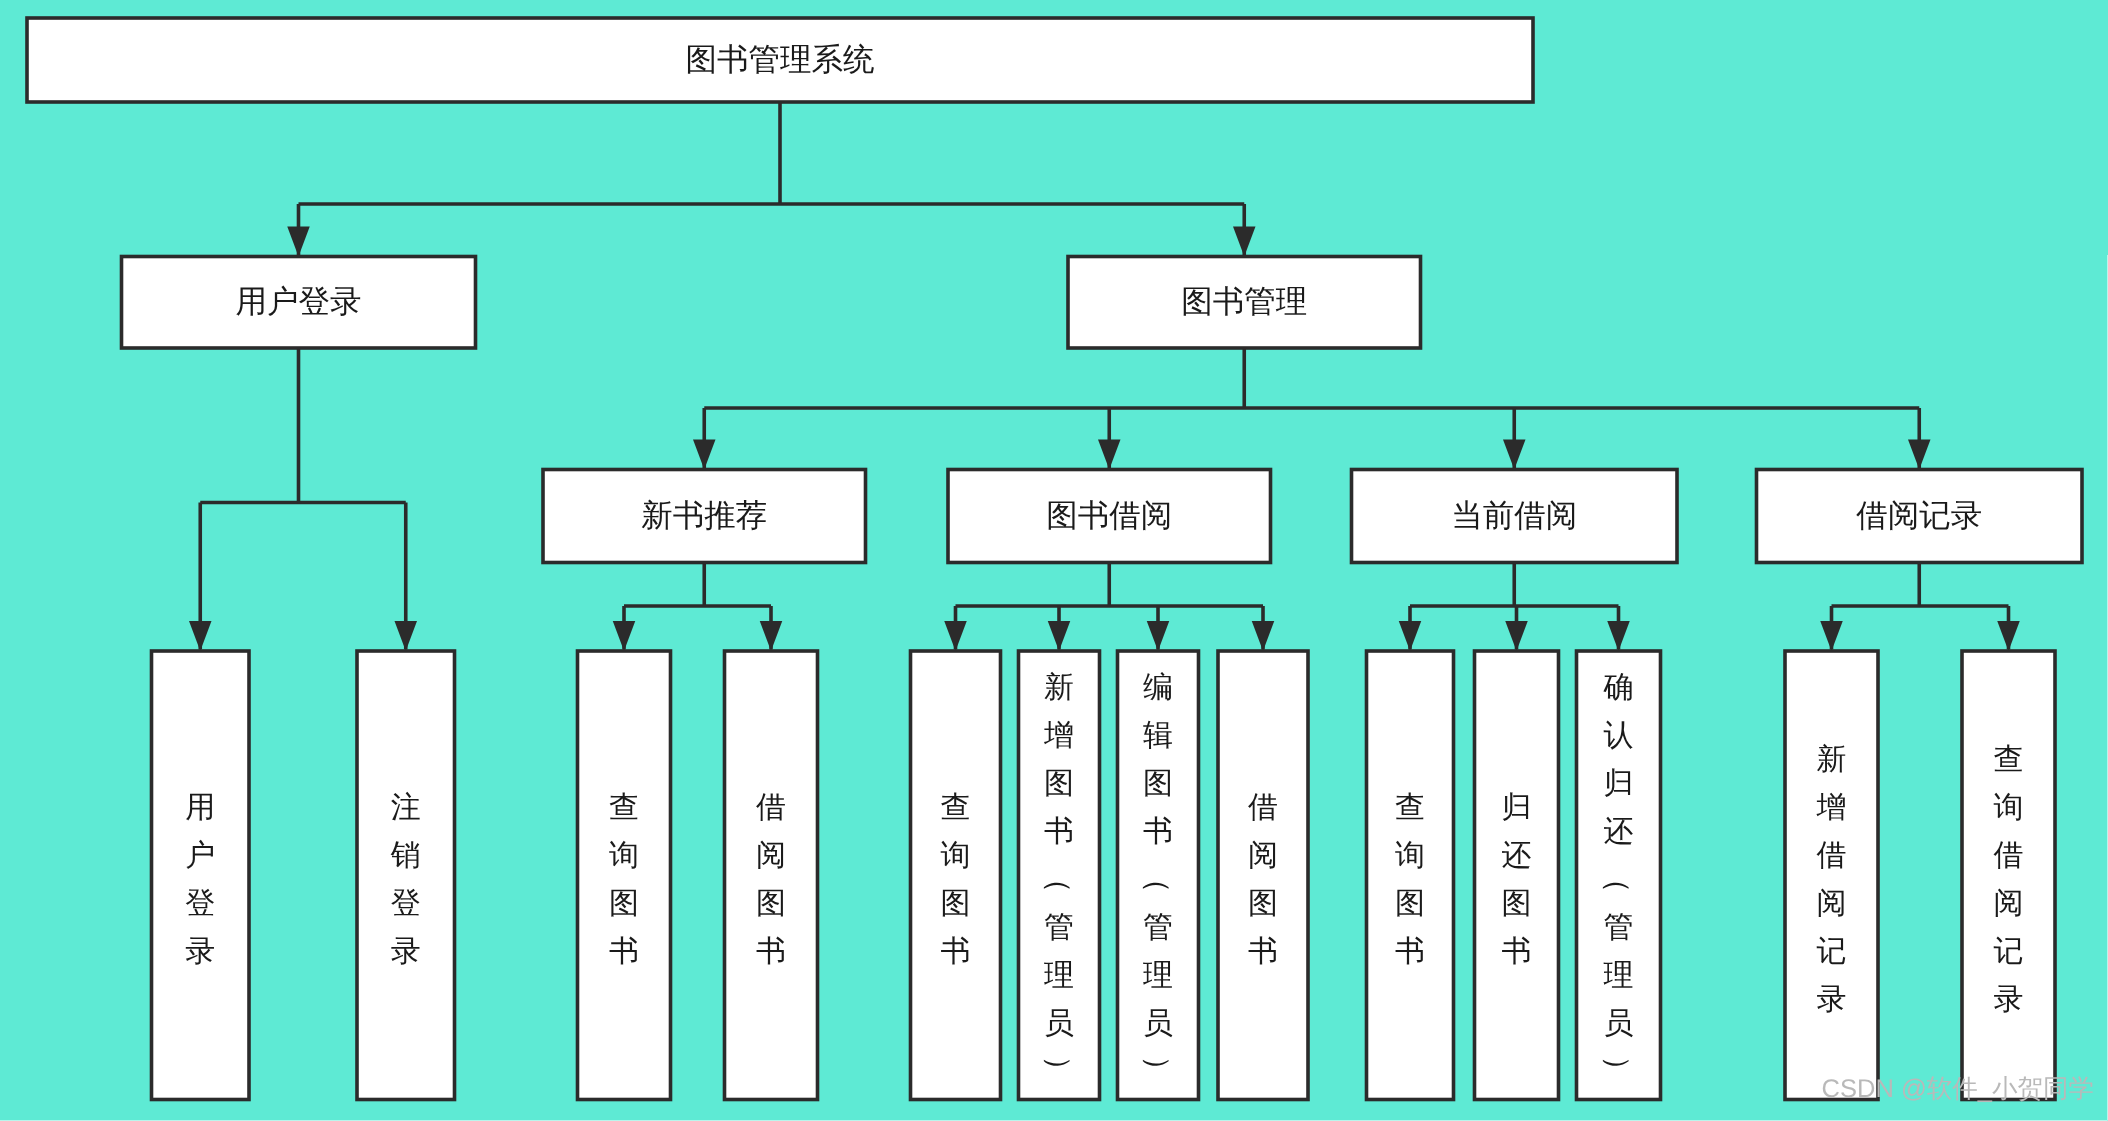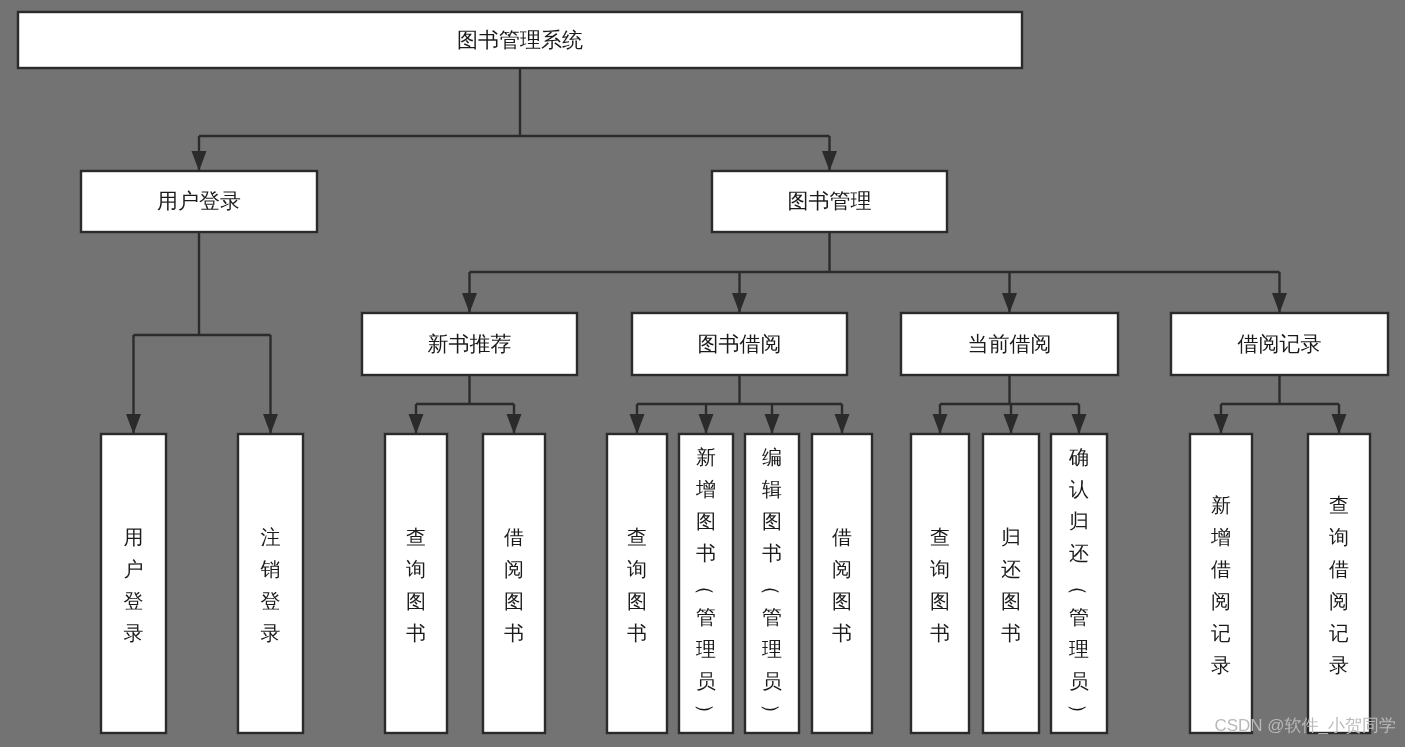--- a/index.html
+++ b/index.html
@@ -11,21 +11,21 @@
   body {
     width: 1405px;
     height: 747px;
     font-family: "Liberation Sans", "DejaVu Sans", sans-serif;
     overflow: hidden;
   }
   #diagram-root {
     position: relative;
     width: 1405px;
     height: 747px;
-    background: #737373;
+    background: #5eead4;
     text-align: right;
   }
   svg.diagram-canvas {
     position: absolute;
     left: 0;
     top: 0;
     width: 1405px;
     height: 747px;
     display: block;
   }

